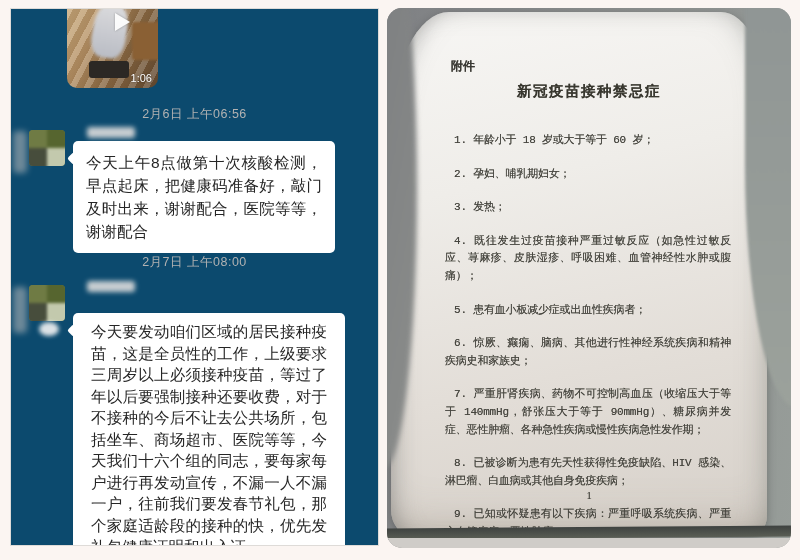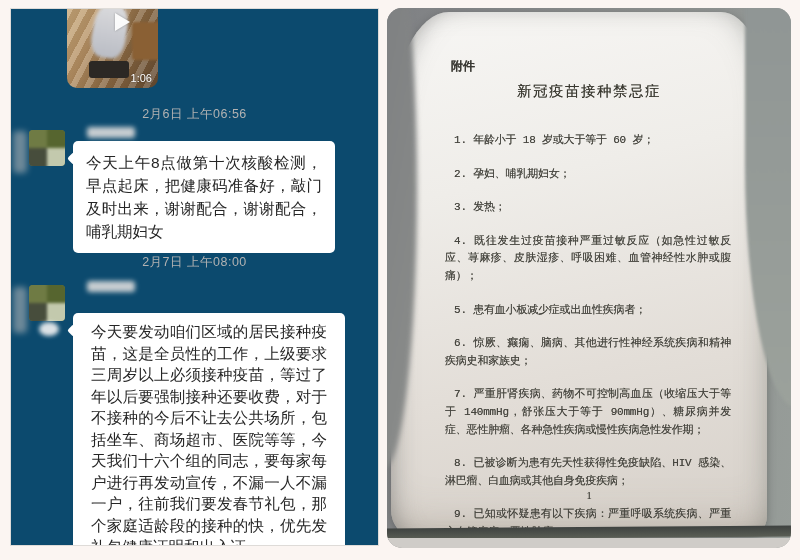--- a/index.html
+++ b/index.html
@@ -128,21 +128,21 @@
   .doc{
     position:absolute;inset:0;z-index:2;
     font-family:"Liberation Serif",serif;color:#45443e;
     text-shadow:0 0 .6px rgba(70,70,60,.75);
   }
   .attach{
     position:absolute;left:64px;top:50px;font-size:12px;font-weight:bold;color:#3a3934;
   }
   .doc-title{
     position:absolute;left:0;width:100%;top:74px;text-align:center;
-    font-size:14.5px;font-weight:normal;letter-spacing:1.5px;color:#38372f;
+    font-size:14.5px;font-weight:bold;letter-spacing:1.5px;color:#38372f;
   }
   .doc-items{
     position:absolute;left:42px;top:108px;width:318px;
     font-size:11px;line-height:17.6px;letter-spacing:-.2px;text-align:justify;
   }
   .doc-items p{margin:16px;text-indent:9px;word-break:break-all;font-family:Liberation Mono, monospace;}
   .page-num{
     position:absolute;left:0;width:100%;top:482px;text-align:center;
     font-size:10.5px;color:#4a4a44;
   }
@@ -164,21 +164,21 @@
     </div>
 
     <div class="ts ts1">2月6日 上午06:56</div>
 
     <div class="smudge smudge-a"></div>
     <div class="avatar av1">
       <div class="avatar-img"></div>
     </div>
     <div class="name-blur nb1"></div>
     <div class="bubble bubble1">
-      <span>今天上午8点做第十次核酸检测，早点起床，把健康码准备好，敲门及时出来，谢谢配合，谢谢配合，哺乳期妇女</span>
+      <span>今天上午8点做第十次核酸检测，早点起床，把健康码准备好，敲门及时出来，谢谢配合，医院等等，谢谢配合</span>
     </div>
 
     <div class="ts ts2">2月7日 上午08:00</div>
 
     <div class="smudge smudge-b"></div>
     <div class="avatar av2">
       <div class="avatar-img"></div>
     </div>
     <div class="blob blob2"></div>
     <div class="name-blur nb2"></div>

